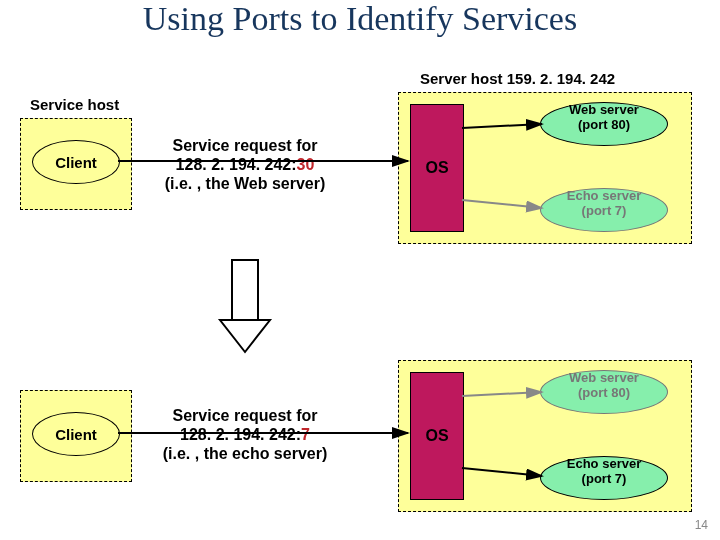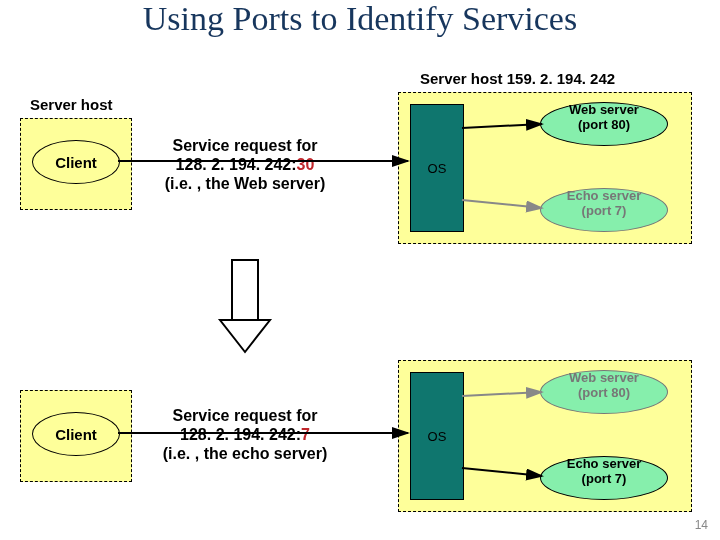--- a/index.html
+++ b/index.html
@@ -52,23 +52,23 @@
     justify-content: center;
   }
   .server-box {
     position: absolute;
     border: 1.5px dashed #000;
     background: #feff9a;
   }
   .os-box {
     position: absolute;
     border: 1.5px solid #000;
-    background: #0f766e;
-    font-weight: normal;
-    font-size: 13px;
+    background: #be185d;
+    font-weight: bold;
+    font-size: 16px;
     display: flex;
     align-items: center;
     justify-content: center;
   }
   .svc-bubble {
     position: absolute;
     border: 1.5px solid #000;
     border-radius: 50%;
     background: #86efac;
     font-weight: bold;
@@ -96,21 +96,21 @@
     pointer-events: none;
   }
 </style>
 </head>
 <body>
 
 <div class="title">Using Ports to Identify Services</div>
 
 <div class="label" style="left:420px; top:70px;">Server host 159. 2. 194. 242</div>
 
-<div class="label" style="left:30px; top:96px;">Server host</div>
+<div class="label" style="left:30px; top:96px;">Service host</div>
 
 <div class="client-host-box" style="left:20px; top:118px; width:110px; height:90px;"></div>
 
 <div class="client-bubble" style="left:32px; top:140px; width:86px; height:42px;">Client</div>
 
 <div class="req" style="left:145px; top:92px; width:200px;">
   <span>Service request for</span><br>
   <span>128. 2. 194. 242:</span><span style="color:#c0262b">30</span><br>
   <span>(i.e. , the Web server)</span>
 </div>

